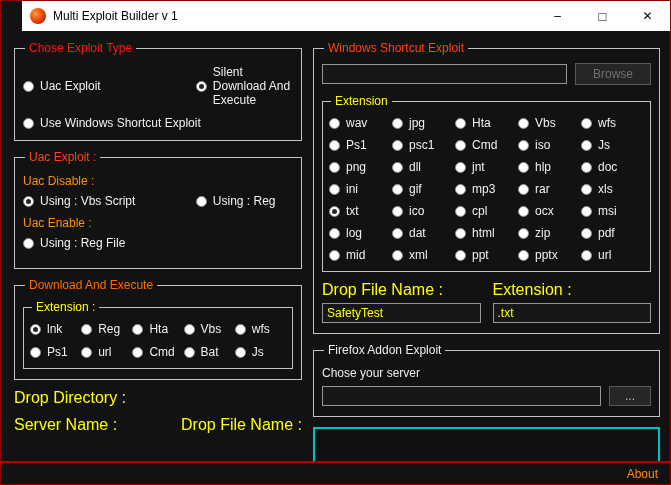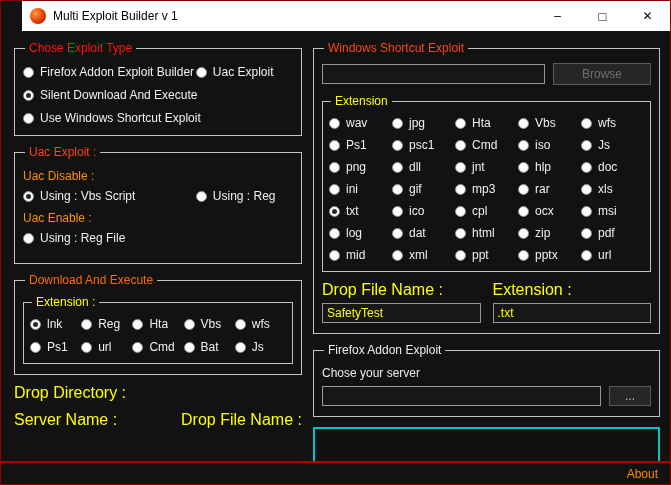--- a/index.html
+++ b/index.html
@@ -56,21 +56,21 @@
   .field { margin-top:9px; }
   .field-label { color:#ffff00; font-size:16px; margin-bottom:4px; }
   .text-input { width:100%; height:20px; background:#171717; border:1px solid #969696;
                 color:#ffff00; font-family:"Liberation Sans", sans-serif; font-size:12px;
                 padding:0 4px; outline:none; }
   .row { display:flex; gap:8px; align-items:center; }
   .shortcut-row { margin-bottom:9px; }
   .grow { flex:1; }
   .btn { background:#262626; border:1px solid #5a5a5a; font-family:"Liberation Sans", sans-serif;
          font-size:12px; }
-  .btn.browse { width:98px; height:22px; color:#6e6e6e; flex:none; }
+  .btn.browse { width:76px; height:22px; color:#6e6e6e; flex:none; }
   .btn.dots { width:42px; height:20px; color:#b9b9b9; flex:none; }
 
   .dropdown { display:flex; height:20px; border:1px solid #969696; background:#171717;
               align-items:stretch; }
   .dropdown-text { flex:1; color:#ffff00; font-size:12px; display:flex; align-items:center;
                    padding:0 4px; }
   .dropdown-arrow { width:17px; background:#2e2e2e; border-left:1px solid #969696; color:#d6d6d6;
                     display:flex; align-items:center; justify-content:center; font-size:9px; }
 
   .two-col { display:flex; gap:12px; margin-top:9px; }
@@ -112,24 +112,20 @@
   </div>
 
   <div class="content">
 
     <div class="col-left">
 
       <fieldset class="group">
         <legend class="legend-red">Chose Exploit Type</legend>
         <div class="choose-list">
 
-            <div class="opt">
-              <span class="radio"></span>
-              <span>Firefox Addon Exploit Builder</span>
-            </div>
 
             <div class="opt">
               <span class="radio"></span>
               <span>Uac Exploit</span>
             </div>
 
             <div class="opt">
               <span class="radio selected"></span>
               <span>Silent Download And Execute</span>
             </div>

